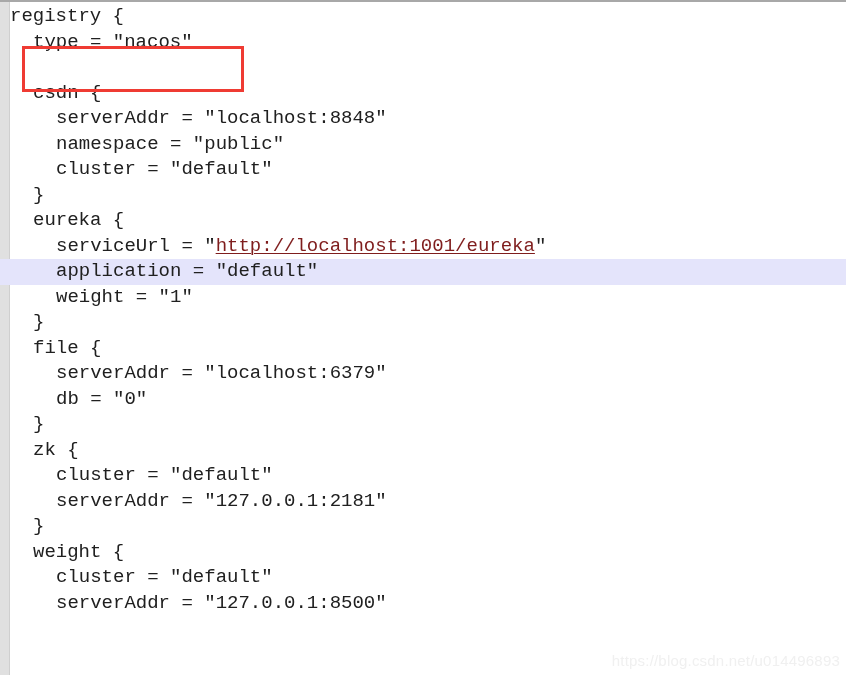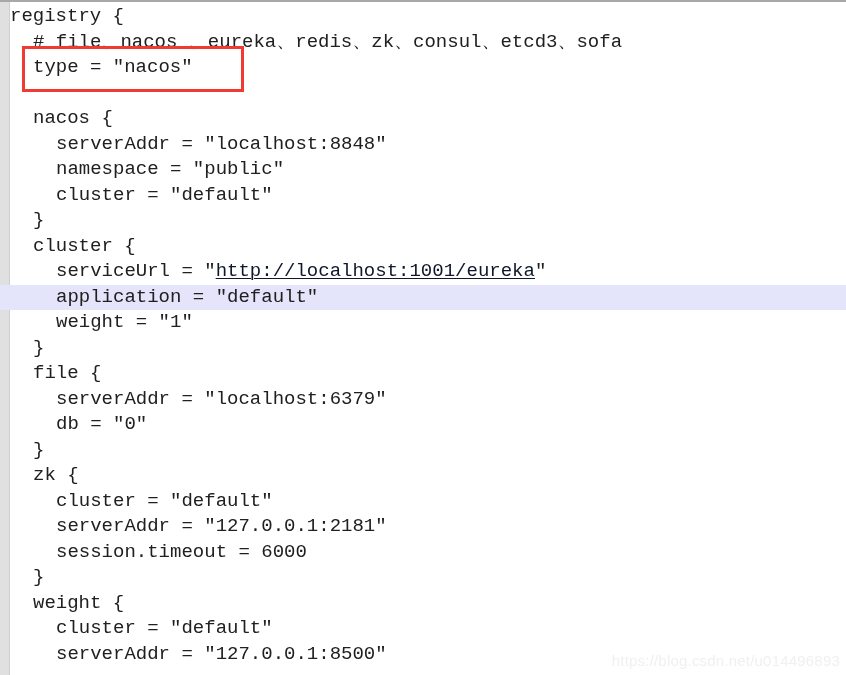--- a/index.html
+++ b/index.html
@@ -70,21 +70,21 @@
   
   .i0 { padding-left: 10px; }
   .i1 { padding-left: 33px; }
   .i2 { padding-left: 56px; }
 
   
   .url {
     text-decoration: underline;
     text-decoration-thickness: 1px;
     text-underline-offset: 2px;
-    color: #0f172a;
+    color: #7f1d1d;
   }
 
   
   #red-box {
     position: absolute;
     left: 22px;
     top: 44px;
     width: 222px;
     height: 46px;
     border: 3px solid #ef3b33;
@@ -109,41 +109,39 @@
 </style>
 </head>
 <body>
 
 <div id="editor" style="background: rgb(255, 255, 255); border-top-color: rgb(168, 168, 168);">
 
   <div id="gutter" style="background: rgb(224, 224, 224);"></div>
 
   <div id="code">
       <div class="line i0"><span class="txt">registry {</span></div>
-      <div class="line i1"><span class="txt"># file、nacos 、eureka、redis、zk、consul、etcd3、sofa</span></div>
       <div class="line i1"><span class="txt">type = "nacos"</span></div>
       <div class="line i0"><span class="txt"></span></div>
-      <div class="line i1"><span class="txt">nacos {</span></div>
+      <div class="line i1"><span class="txt">csdn {</span></div>
       <div class="line i2"><span class="txt">serverAddr = "localhost:8848"</span></div>
       <div class="line i2"><span class="txt">namespace = "public"</span></div>
       <div class="line i2"><span class="txt">cluster = "default"</span></div>
       <div class="line i1"><span class="txt">}</span></div>
-      <div class="line i1"><span class="txt">cluster {</span></div>
+      <div class="line i1"><span class="txt">eureka {</span></div>
       <div class="line i2"><span class="txt">serviceUrl = "</span><span class="txt url">http://localhost:1001/eureka</span><span class="txt">"</span></div>
       <div class="line i2 hl" style="background: rgb(228, 228, 251);"><span class="txt">application = "default"</span></div>
       <div class="line i2"><span class="txt">weight = "1"</span></div>
       <div class="line i1"><span class="txt">}</span></div>
       <div class="line i1"><span class="txt">file {</span></div>
       <div class="line i2"><span class="txt">serverAddr = "localhost:6379"</span></div>
       <div class="line i2"><span class="txt">db = "0"</span></div>
       <div class="line i1"><span class="txt">}</span></div>
       <div class="line i1"><span class="txt">zk {</span></div>
       <div class="line i2"><span class="txt">cluster = "default"</span></div>
       <div class="line i2"><span class="txt">serverAddr = "127.0.0.1:2181"</span></div>
-      <div class="line i2"><span class="txt">session.timeout = 6000</span></div>
       <div class="line i1"><span class="txt">}</span></div>
       <div class="line i1"><span class="txt">weight {</span></div>
       <div class="line i2"><span class="txt">cluster = "default"</span></div>
       <div class="line i2"><span class="txt">serverAddr = "127.0.0.1:8500"</span></div>
     </div>
 
   <div id="red-box" style="border-color: rgb(239, 59, 51); left: 22px; top: 44px; width: 222px; height: 46px;"></div>
 
   <div id="watermark" style="color: rgb(240, 240, 240);">https://blog.csdn.net/u014496893</div>
 

